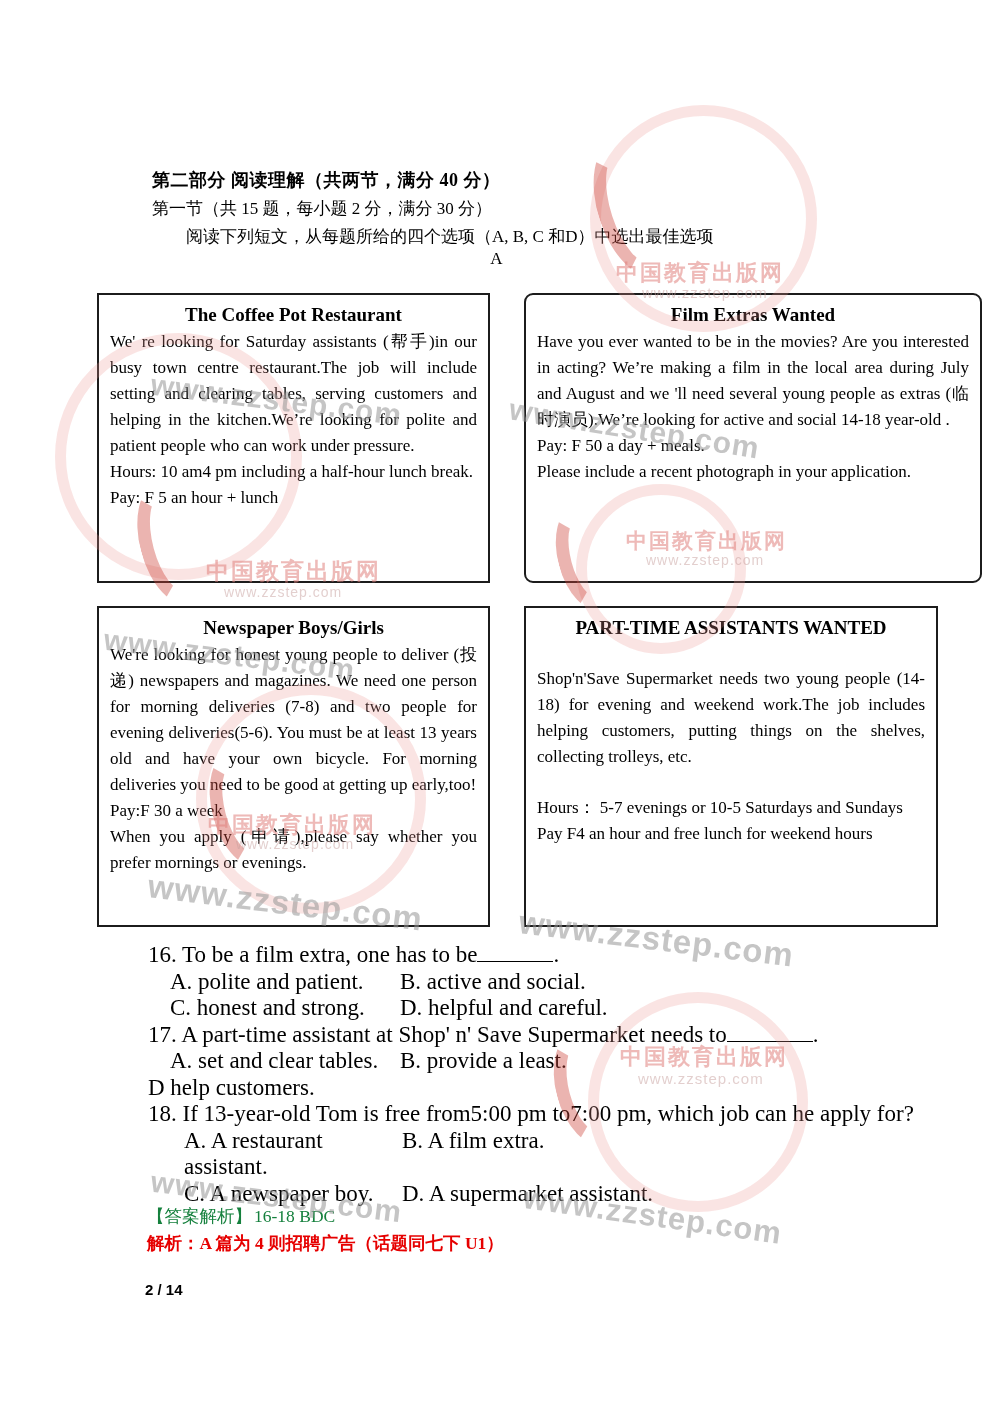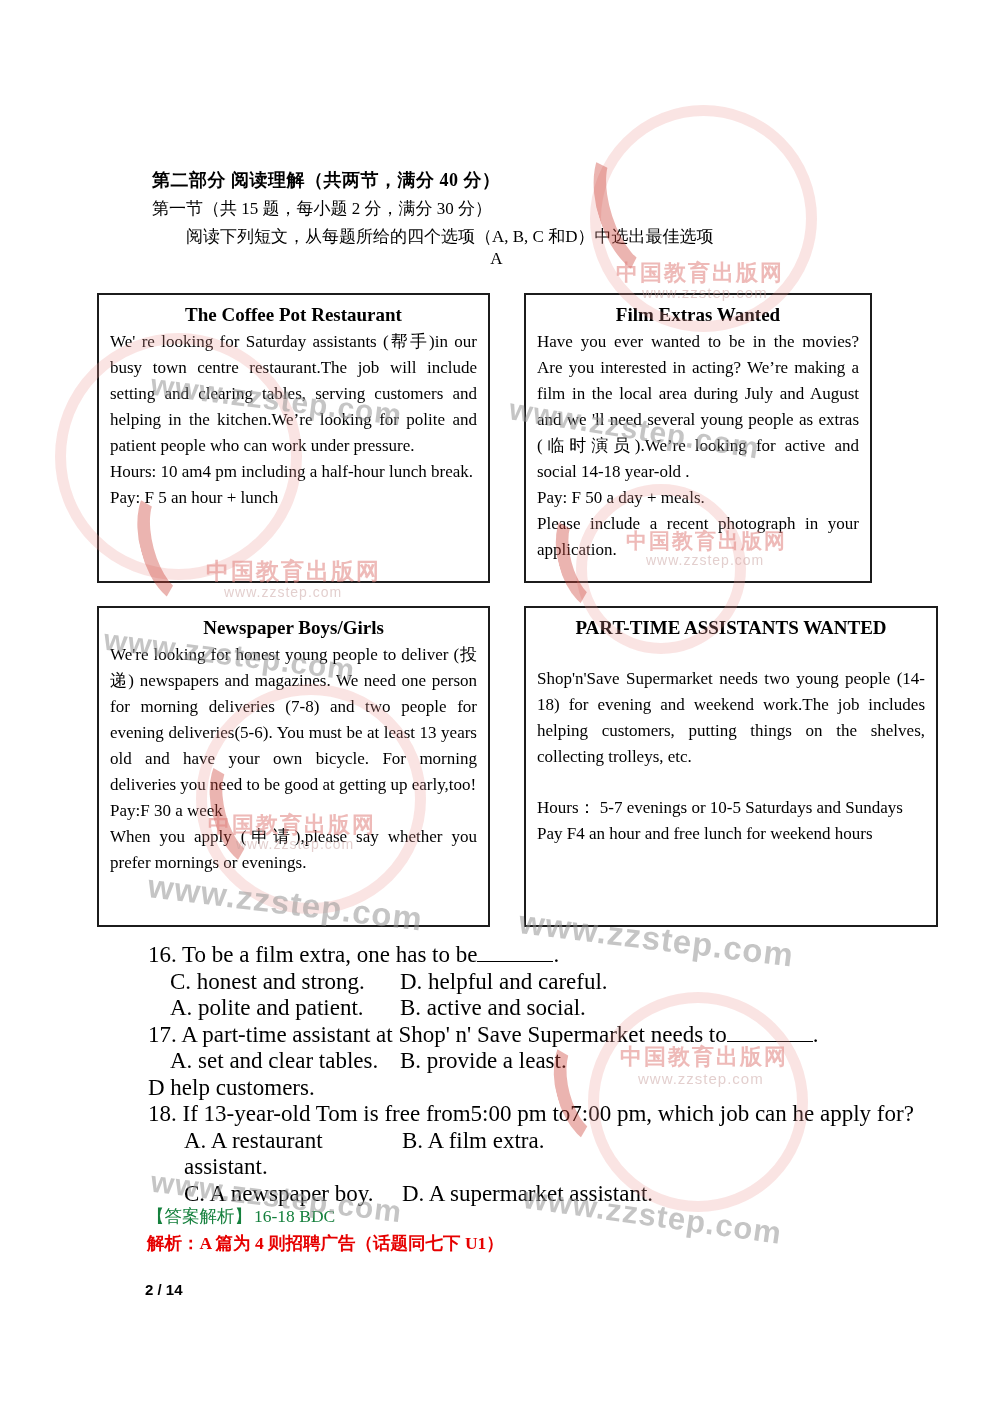--- a/index.html
+++ b/index.html
@@ -11,21 +11,21 @@
   
   .hdr{position:absolute;left:152px;white-space:nowrap;}
   .hdr1{top:168px;font-size:18px;font-weight:bold;letter-spacing:.5px;}
   .hdr2{top:197px;font-size:17px;}
   .hdr3{top:225px;left:186px;font-size:17px;}
   .sectionA{position:absolute;left:0;top:249px;width:100%;text-align:center;font-size:17px;}
   
   .ad{position:absolute;border:2px solid #1c1c1c;background:transparent;
       padding:7px 11px 0 11px;box-sizing:border-box;overflow:hidden;}
   #box1{left:97px;top:293px;width:393px;height:290px;}
-  #box2{left:524px;top:293px;width:348px;height:290px;}
+  #box2{left:524px;top:293px;width:458px;height:290px;border-radius:9px;}
   #box3{left:97px;top:606px;width:393px;height:321px;}
   #box4{left:524px;top:606px;width:414px;height:321px;}
   .ad h3{margin:0 0 1px 0;text-align:center;font-size:19px;font-weight:bold;line-height:26px;}
   .ad p{margin:0;font-size:17px;line-height:26px;text-align:justify;}
   #box4 p.gap-top{margin-top:25px;}
   
   .questions{position:absolute;left:148px;top:942px;width:720px;font-size:23px;line-height:26.5px;}
   .q-stem{white-space:nowrap;}
   .blank{display:inline-block;height:14px;border-bottom:1px solid #000;}
   .blank16{width:76px;}
@@ -84,26 +84,26 @@
   <div class="ad" id="box4">
     <h3>PART-TIME ASSISTANTS WANTED</h3>
     <p class="gap-top">Shop'n'Save Supermarket needs two young people (14-18) for evening and weekend work.The job includes helping customers, putting things on the shelves, collecting trolleys, etc.</p>
     <p class="gap-top">Hours：  5-7 evenings or 10-5 Saturdays and Sundays</p>
     <p>Pay F4 an hour and free lunch for weekend hours</p>
   </div>
 
   <div class="questions">
     <div class="q-stem"><span>16.  To be a film extra, one has to be</span><span class="blank blank16"></span><span>.</span></div>
     <div class="opt-row">
+      <span class="c1">A.  polite and patient.</span>
+      <span>B. active and social.</span>
+    </div>
+    <div class="opt-row">
       <span class="c1">C. honest and strong.</span>
       <span>D. helpful and careful.</span>
-    </div>
-    <div class="opt-row">
-      <span class="c1">A.  polite and patient.</span>
-      <span>B. active and social.</span>
     </div>
 
     <div class="q-stem"><span>17. A part-time assistant at Shop' n' Save Supermarket needs to</span><span class="blank blank17"></span><span>.</span></div>
     <div class="opt-row">
       <span class="c1">A. set and clear tables.</span>
       <span>B. provide a least.</span>
     </div>
     <div class="opt-row">
       <span>D help customers.</span>
     </div>

